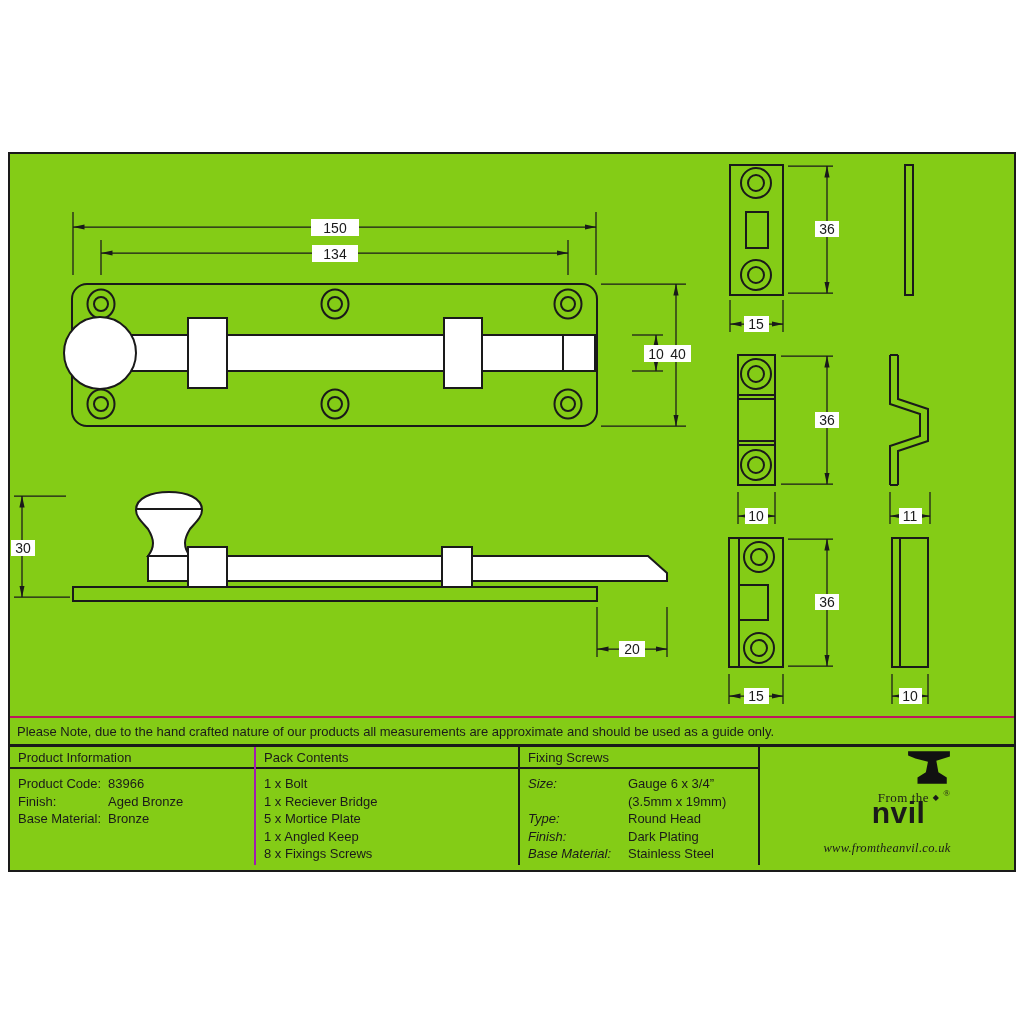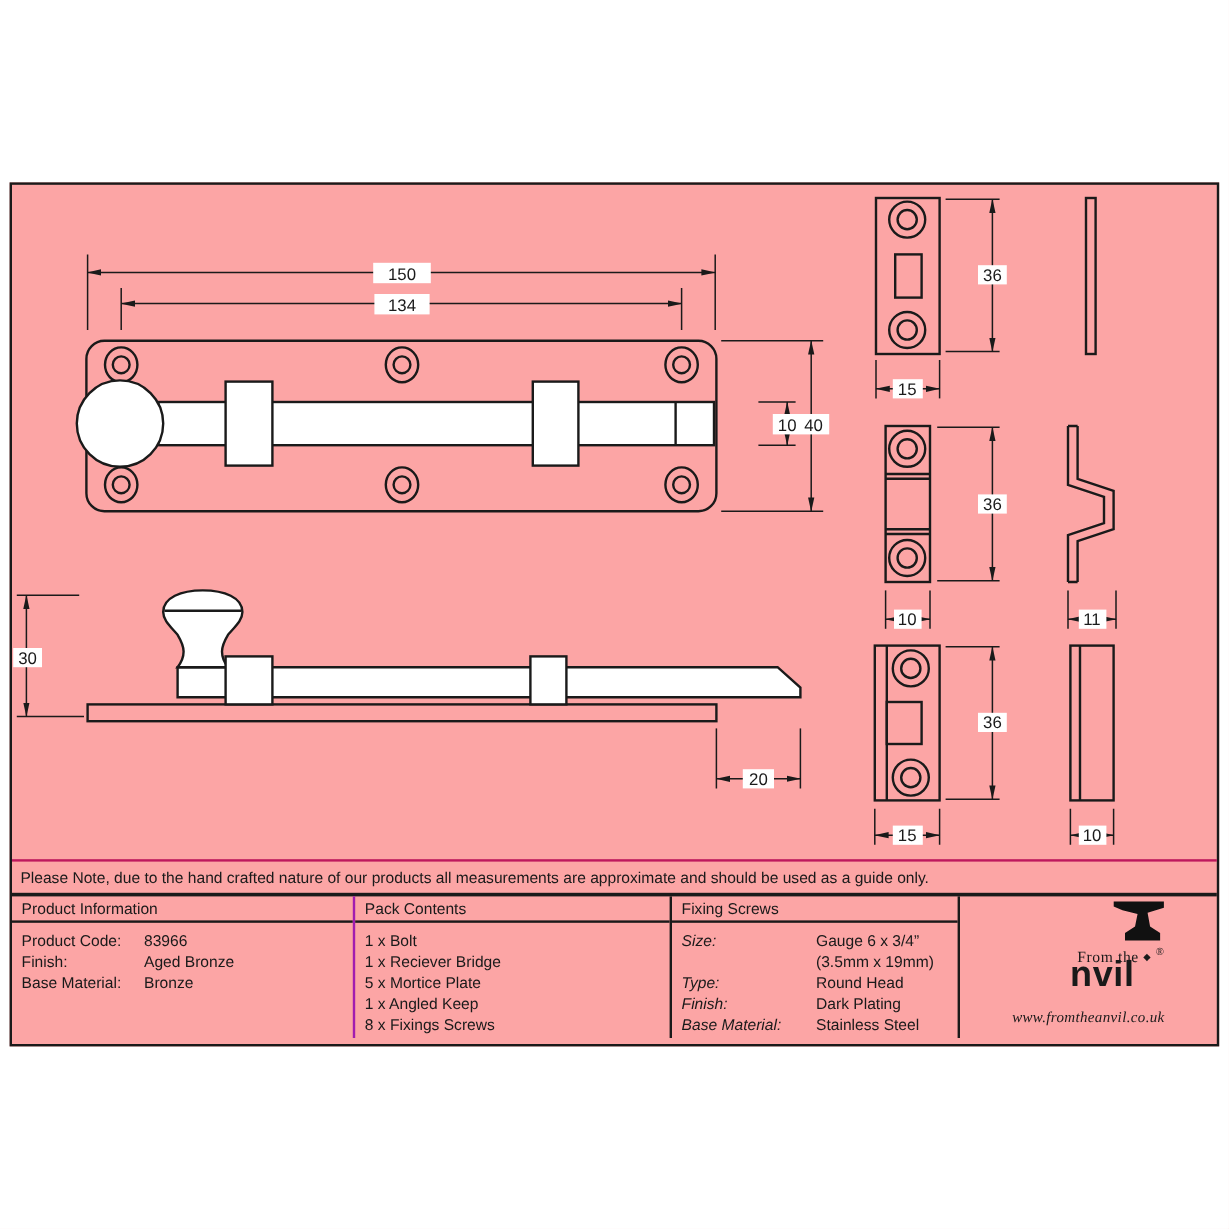--- a/index.html
+++ b/index.html
@@ -1,30 +1,30 @@
 <!DOCTYPE html>
 <html><head>
 <meta charset="utf-8">
 <style>
   html,body{margin:0;padding:0;background:#fff;}
   body{width:1024px;height:1024px;position:relative;font-family:"Liberation Sans",sans-serif;color:#1a1a1a;}
-  .sheet{position:absolute;left:8px;top:152px;width:1008px;height:720px;border:2px solid #1a1a1a;box-sizing:border-box;background:#fca5a5;}
+  .sheet{position:absolute;left:8px;top:152px;width:1008px;height:720px;border:2px solid #1a1a1a;box-sizing:border-box;background:#84cc16;}
   .drawing-area{position:relative;width:1004px;height:562px;overflow:hidden;}
   .drawing-area svg{display:block;}
   svg text{font-family:"Liberation Sans",sans-serif;font-size:14px;fill:#1a1a1a;}
   .note-row{height:28px;border-top:2px solid #be185d;display:flex;align-items:center;padding-left:7px;font-size:13px;box-sizing:border-box;}
   .info-table{display:flex;border-top:3px solid #1a1a1a;height:121px;box-sizing:border-box;}
   .col{box-sizing:border-box;}
-  .col-1{width:284px;}
+  .col-1{width:244px;}
   .col-2{width:264px;border-left:2px solid #a21caf;}
   .col-3{width:240px;border-left:2px solid #1a1a1a;}
   .col-4{flex:1;border-left:2px solid #1a1a1a;display:flex;align-items:center;justify-content:center;}
   .col-head{height:22px;border-bottom:2px solid #1a1a1a;display:flex;align-items:center;padding-left:8px;font-size:13px;box-sizing:border-box;}
   .col-body{padding:6px 0 0 8px;font-size:13px;line-height:17.5px;}
-  .kv{display:flex;gap:12px;}
+  .kv{display:flex;}
   .kv .k{width:90px;flex:0 0 90px;}
   .col-3 .kv .k{width:100px;flex:0 0 100px;font-style:italic;}
   .pack-list div{white-space:nowrap;}
   
   .logo{text-align:center;transform:translateY(-4px);}
   .logo-row{display:flex;align-items:flex-end;justify-content:center;flex-direction:column;}
   .anvil-a{display:block;margin-right:-1px;}
   .logo-right{position:relative;text-align:left;}
   .from-the{font-family:"Liberation Serif",serif;font-size:13px;letter-spacing:0.5px;margin:0 0 -5px 6px;white-space:nowrap;}
   .from-the .diamond{font-size:8px;vertical-align:2px;}

